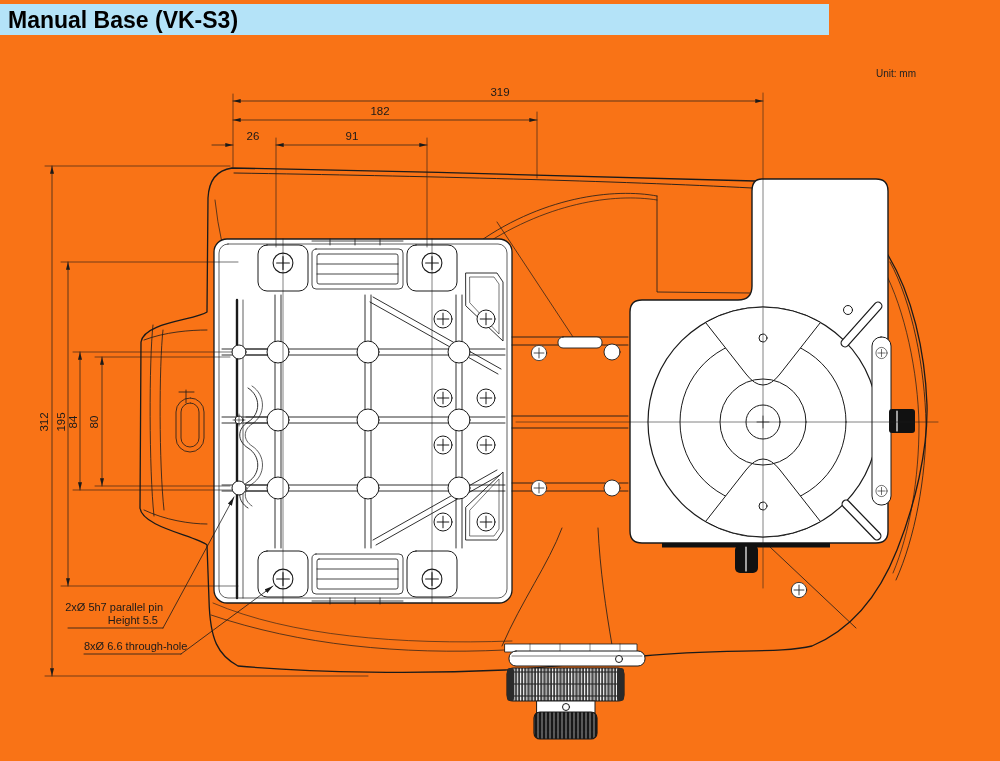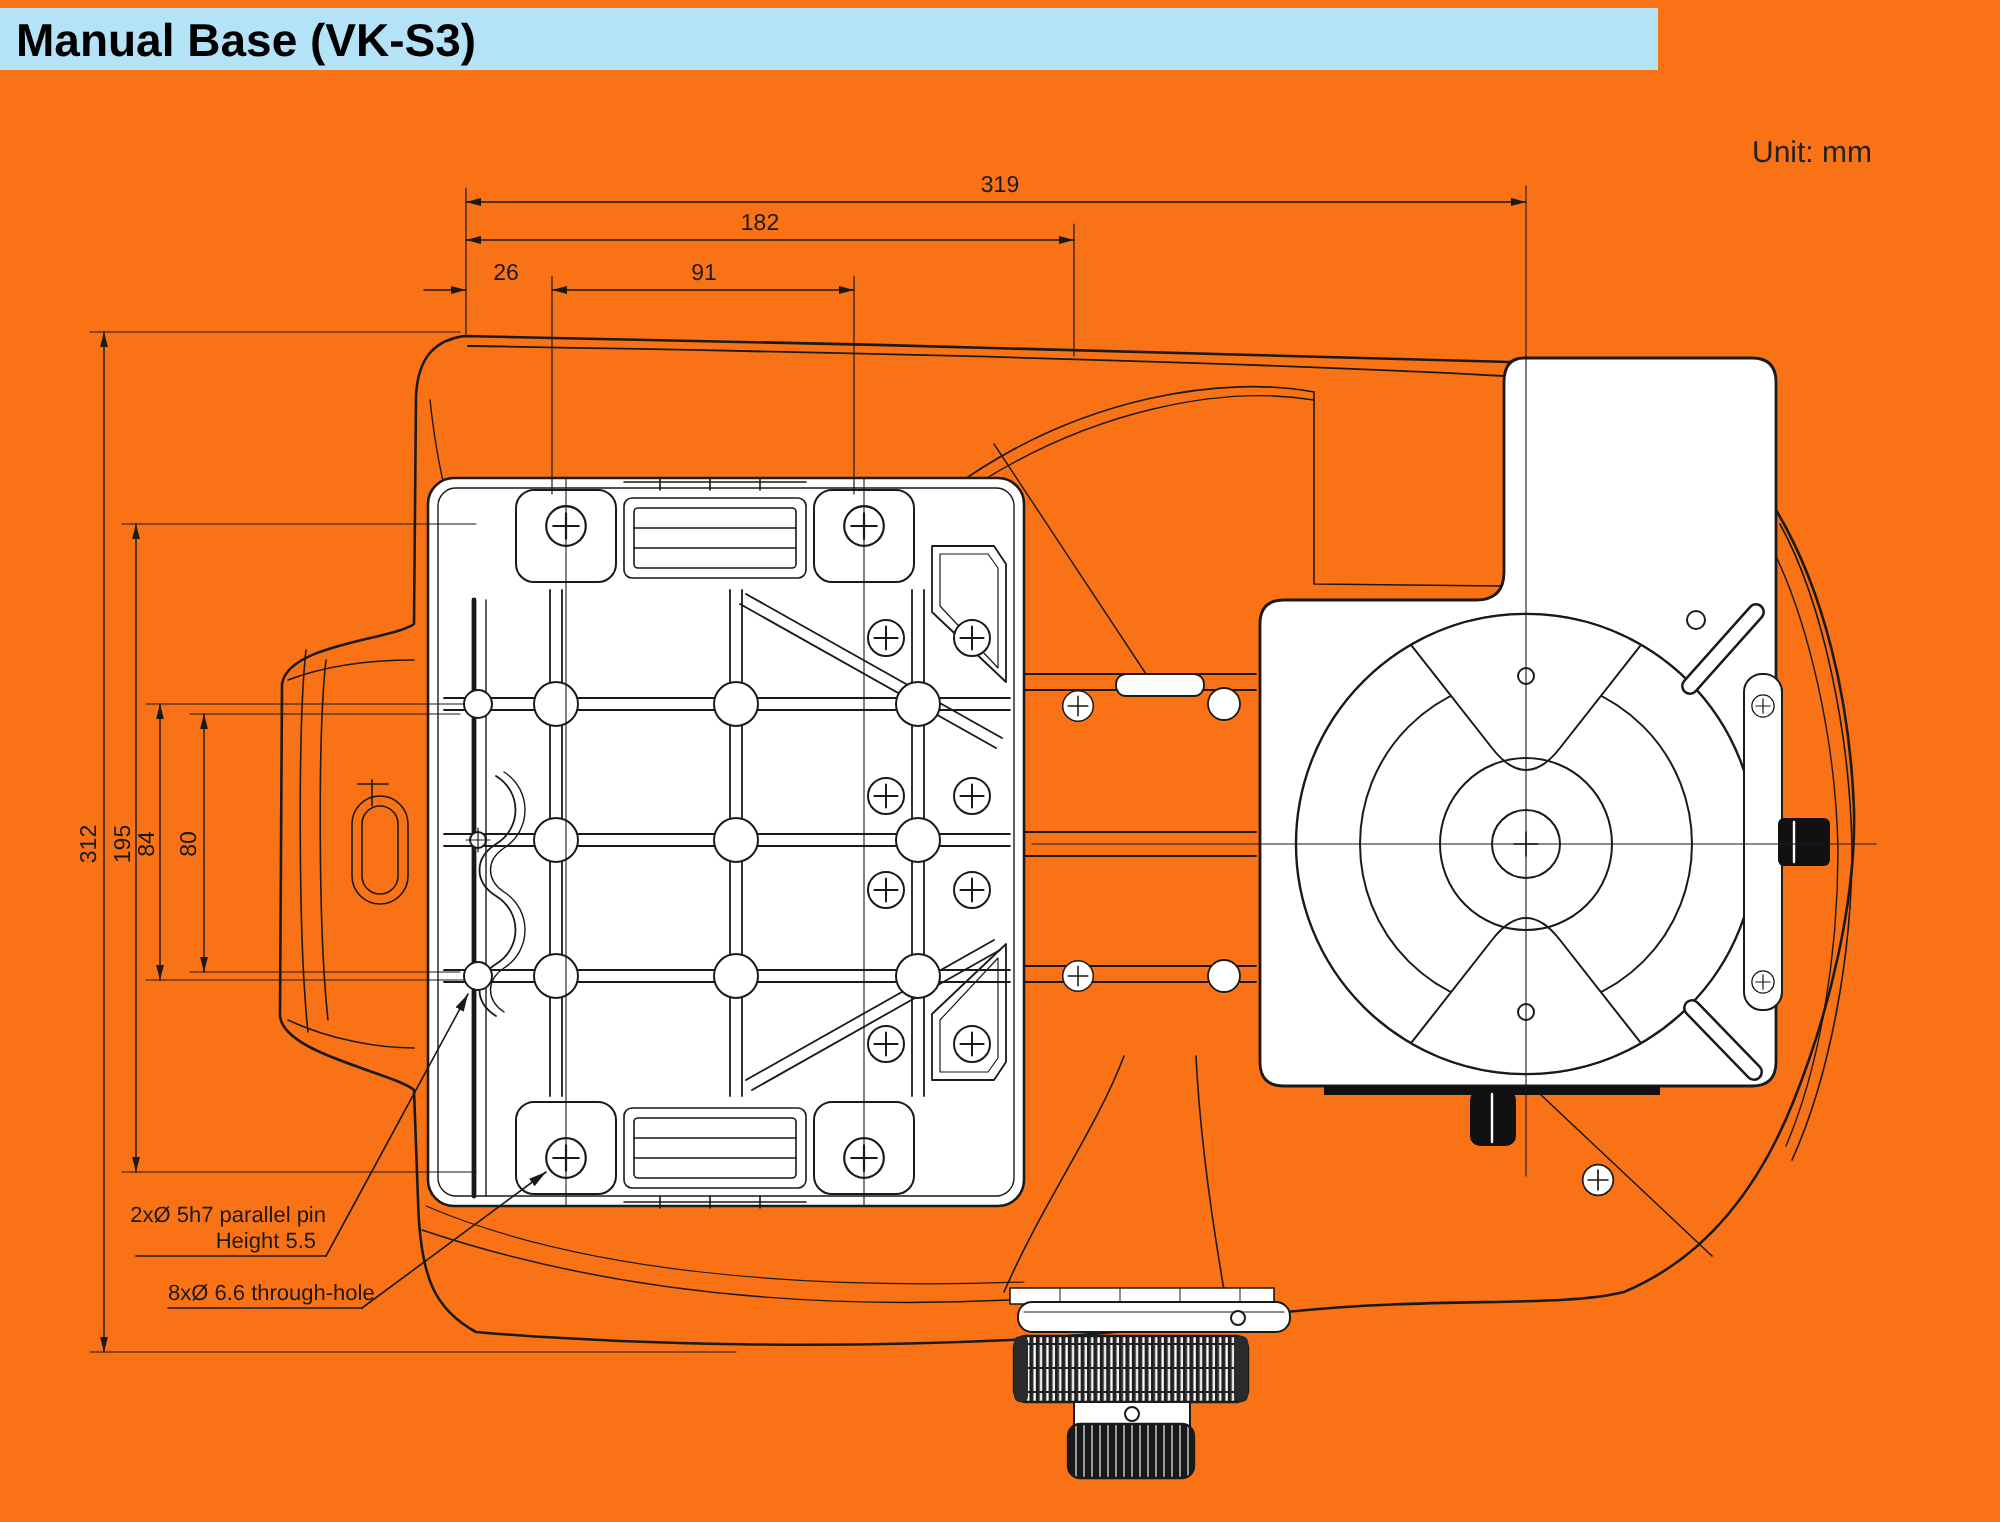--- a/index.html
+++ b/index.html
@@ -1,19 +1,19 @@
 <!DOCTYPE html>
 <html><head>
 <meta charset="utf-8">
 <style>
   html,body{margin:0;padding:0;background:#fff;width:1000px;height:761px;overflow:hidden;}
   .page{position:relative;width:1000px;height:761px;background:#f97316;font-family:"Liberation Sans",sans-serif;}
   .titlebar{position:absolute;left:0;top:4px;width:829px;height:31px;background:#b4e3f8;}
   .titlebar span{display:block;padding:3px 0 0 8px;font-size:23px;font-weight:bold;color:#000;letter-spacing:0px;}
-  .unit{position:absolute;left:876px;top:68px;font-size:15px;color:#222;text-align:right;}
+  .unit{position:absolute;left:876px;top:68px;font-size:10px;color:#222;text-align:right;}
   svg text{font-family:"Liberation Sans",sans-serif;fill:#1a1a1a;}
   svg .dim{font-size:11.5px;}
   svg .lbl{font-size:11px;}
 </style>
 </head>
 <body>
 
 <div class="page">
 
   <div class="titlebar">

